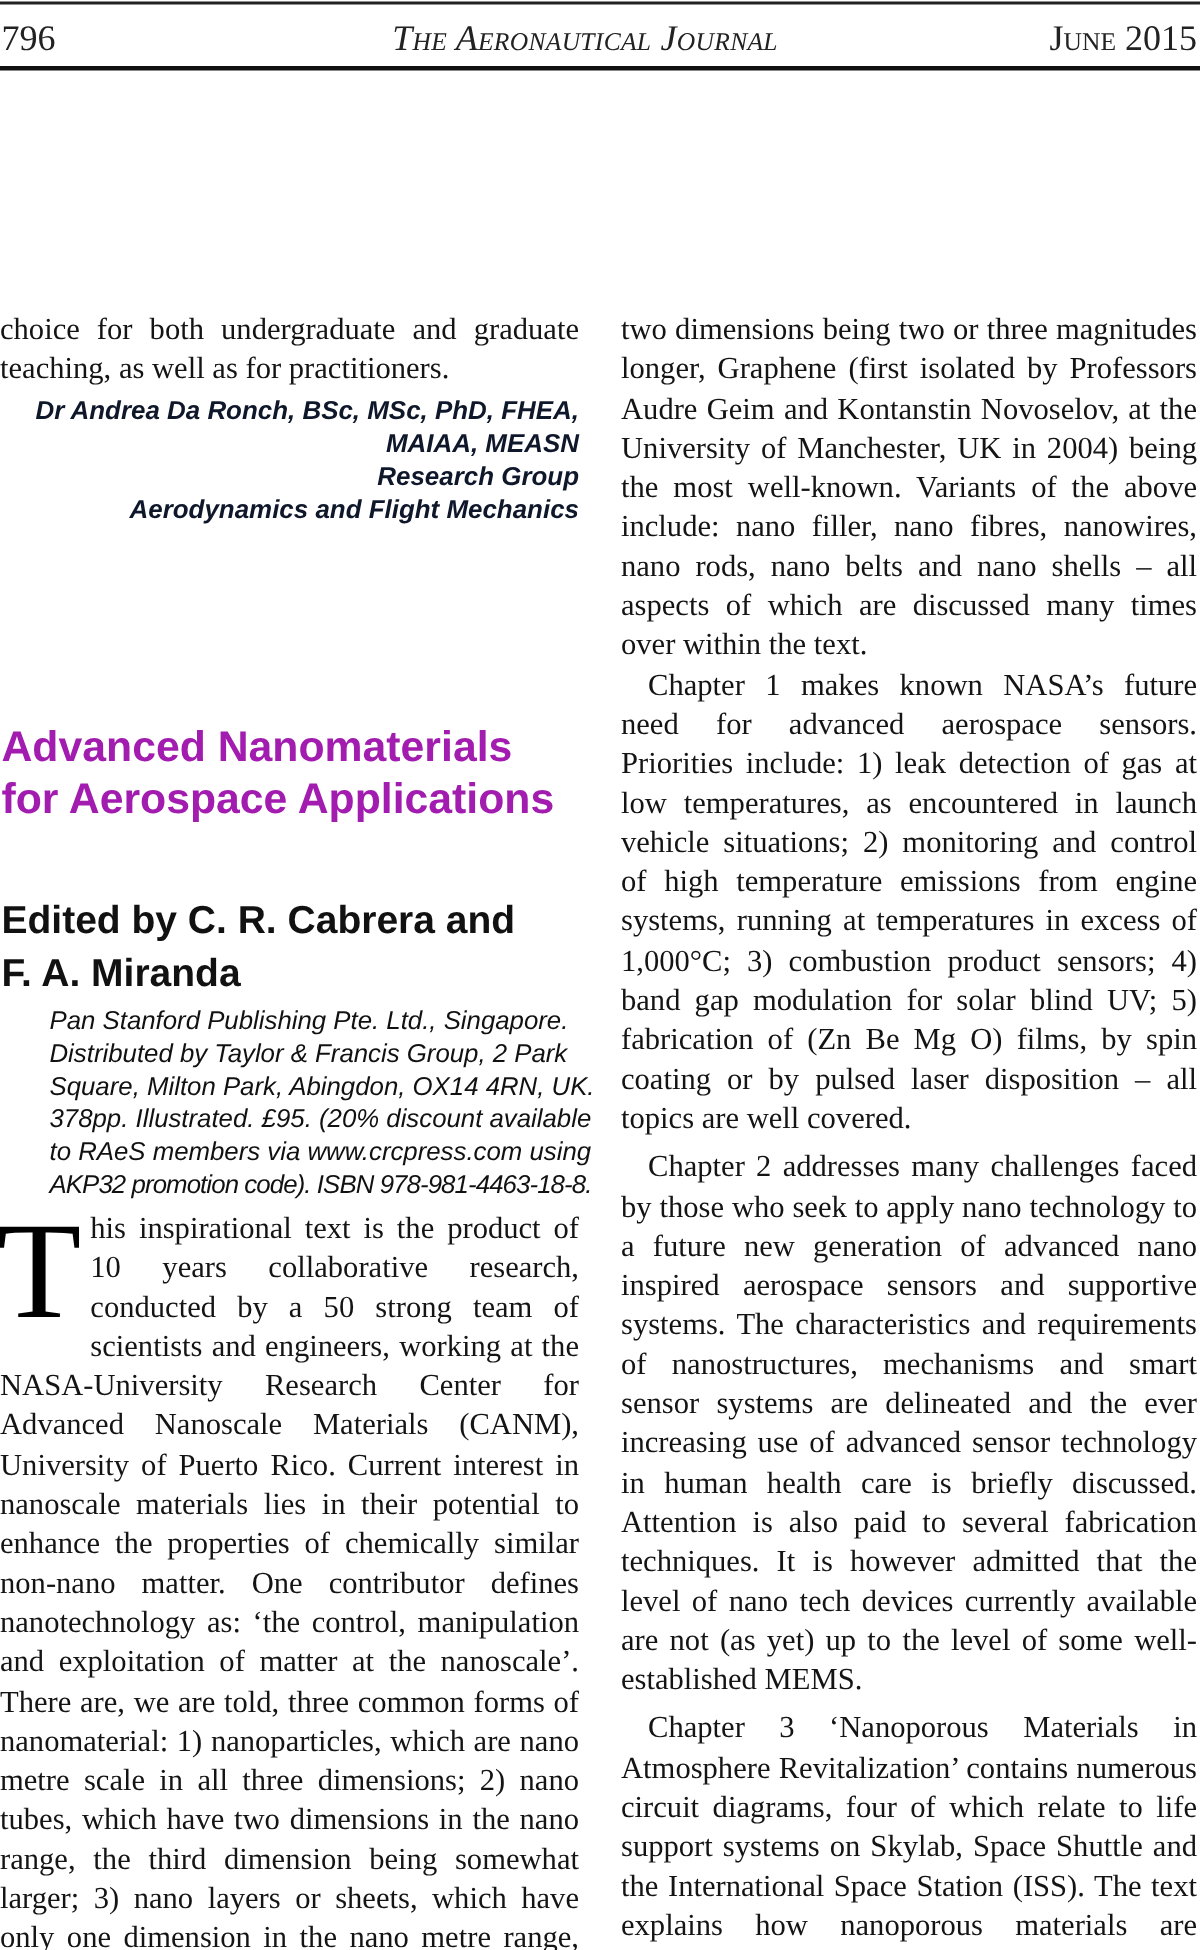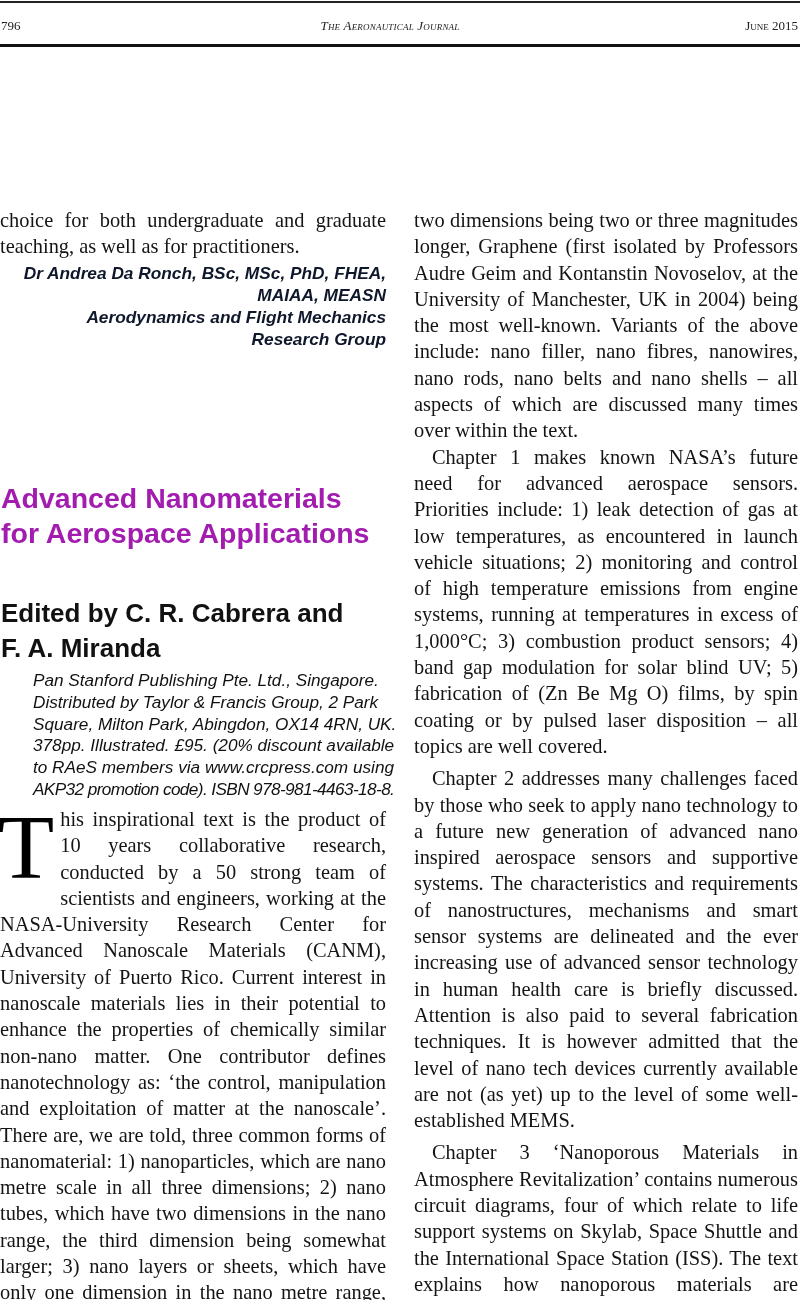--- a/index.html
+++ b/index.html
@@ -1,19 +1,19 @@
 <!DOCTYPE html>
 <html><head>
 <meta charset="utf-8">
 <style>
   html, body { margin: 0; padding: 0; background: #ffffff; }
   body { width: 800px; height: 1300px; position: relative; overflow: hidden; color: #111; }
   .rule-top { position: absolute; left: 0; top: 1px; width: 800px; height: 2px; background: #222; }
   .rule-bottom { position: absolute; left: 0; top: 44px; width: 800px; height: 3px; background: #111; }
-  .hdr { position: absolute; top: 14px; font-family: "Liberation Serif", "DejaVu Serif", serif; font-size: 13px; line-height: 24px; color: #222; }
+  .hdr { position: absolute; top: 14px; font-family: "Liberation Serif", "DejaVu Serif", serif; font-size: 24px; line-height: 24px; color: #222; }
   .hdr-page { left: 1px; }
   .hdr-journal { left: 0; width: 780px; text-align: center; font-variant: small-caps; letter-spacing: 0.2px; font-style: italic; }
   .hdr-date { right: 2px; font-variant: small-caps; }
 
   .col { position: absolute; }
   .col-left { left: 0; top: 207px; width: 386px; }
   .col-right { left: 414px; top: 207px; width: 384px; }
 
   .serif { font-family: "Liberation Serif", "DejaVu Serif", serif; font-size: 20.4px; line-height: 26.3px; text-align: justify; color: #141414; }
   .serif p { margin: 0; }
@@ -39,22 +39,22 @@
 <div class="hdr hdr-page">796</div>
 <div class="hdr hdr-journal">The Aeronautical Journal</div>
 <div class="hdr hdr-date">June 2015</div>
 <div class="rule-bottom"></div>
 
 <div class="col col-left">
   <p class="serif" style="margin:0;">choice for both undergraduate and graduate teaching, as well as for practitioners.</p>
   <div class="author">
     <div>Dr Andrea Da Ronch, BSc, MSc, PhD, FHEA,</div>
     <div>MAIAA, MEASN</div>
+    <div>Research Group</div>
     <div>Aerodynamics and Flight Mechanics</div>
-    <div>Research Group</div>
   </div>
 </div>
 
 <div class="book-title">
   <div>Advanced Nanomaterials</div>
   <div>for Aerospace Applications</div>
 </div>
 <div class="book-editors">
   <div>Edited by C. R. Cabrera and</div>
   <div>F. A. Miranda</div>

